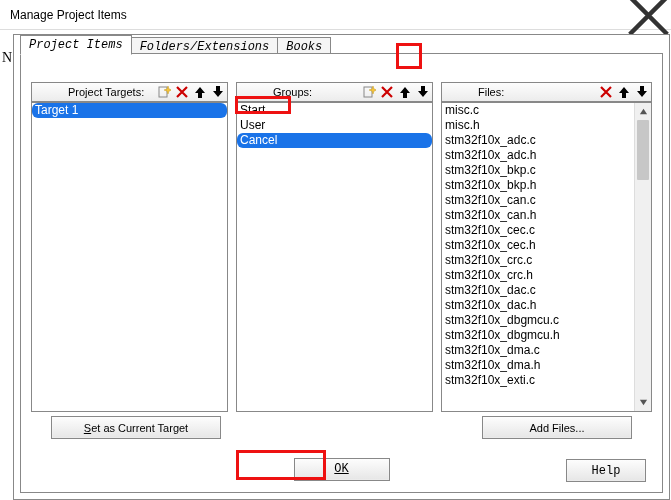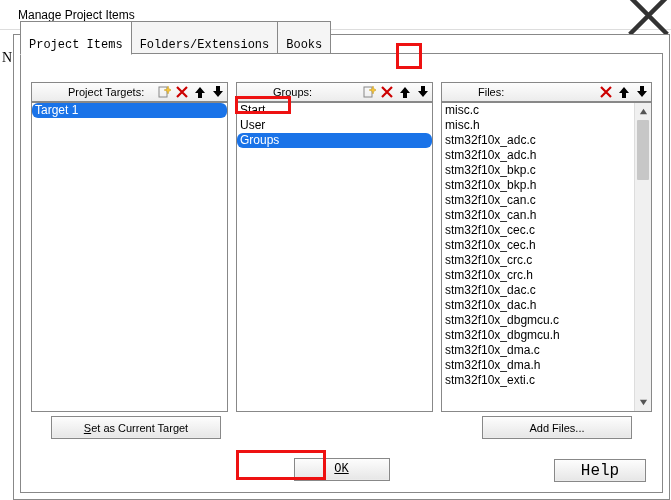--- a/index.html
+++ b/index.html
@@ -16,21 +16,21 @@
   }
   .titlebar {
     height: 30px;
     background: #fff;
     display: flex;
     align-items: center;
     border-bottom: 1px solid #ddd;
     position: relative;
   }
   .titlebar .title {
-    padding-left: 18px;
+    padding-left: 10px;
     font-size: 12px;
   }
   .titlebar .close {
     position: absolute;
     right: 0;
     top: 0;
     width: 45px;
     height: 30px;
     display: flex;
     align-items: center;
@@ -59,27 +59,28 @@
     left: 6px;
     display: flex;
     align-items: flex-end;
     height: 21px;
     font-family: "MS Sans Serif","Segoe UI",sans-serif;
     font-size: 12px;
   }
   .tab {
     border: 1px solid #888;
     border-bottom: 1px solid #888;
-    padding: 16px 8px;
+    padding: 2px 8px;
     background: #f5f5f5;
     position: relative;
     margin-right: -1px;
     height: 18px;
     line-height: 14px;
     font-family: "SimSun","Courier New",monospace;
+    font-style: italic;
   }
   .tab.active {
     background: #fff;
     border-bottom: 1px solid #fff;
     height: 20px;
     margin-top: -2px;
     z-index: 3;
   }
   .tabbody {
     position: absolute;
@@ -272,21 +273,21 @@
               <div class="tbtn arrow">
                 <svg viewBox="0 0 14 14">
                     <path d="M7 12 L12 6 L9 6 L9 1 L5 1 L5 6 L2 6 Z"></path>
                   </svg>
               </div>
             </div>
           </div>
           <div class="listbox">
             <div class="item">Start</div>
             <div class="item">User</div>
-            <div class="item sel2">Groups</div>
+            <div class="item sel2">Cancel</div>
           </div>
         </div>
 
         <div class="col col3">
           <div class="colhead">
             <span class="label">Files:</span>
             <div class="tbtns">
               <div class="tbtn redx">
                 <svg viewBox="0 0 14 14">
                     <path d="M2 2 L12 12 M12 2 L2 12"></path>
@@ -357,21 +358,21 @@
           </div>
         </div>
       </div>
 
       <div class="bottombar">
         <div class="winbtn">
             <span>OK</span>
           </div>
       </div>
       <div class="help-area">
-        <div class="winbtn" style="width:92px;font-family:'SimSun','Courier New',monospace;font-size:16px;margin-left:46px;">
+        <div class="winbtn" style="width:80px;font-family:'SimSun','Courier New',monospace;font-size:12px;margin-left:46px;">
             <span>Help</span>
           </div>
       </div>
 
     </div>
   </div>
 </div>
 
 <div class="hl-red hl-uparrow"></div>
 <div class="hl-red hl-lib"></div>

